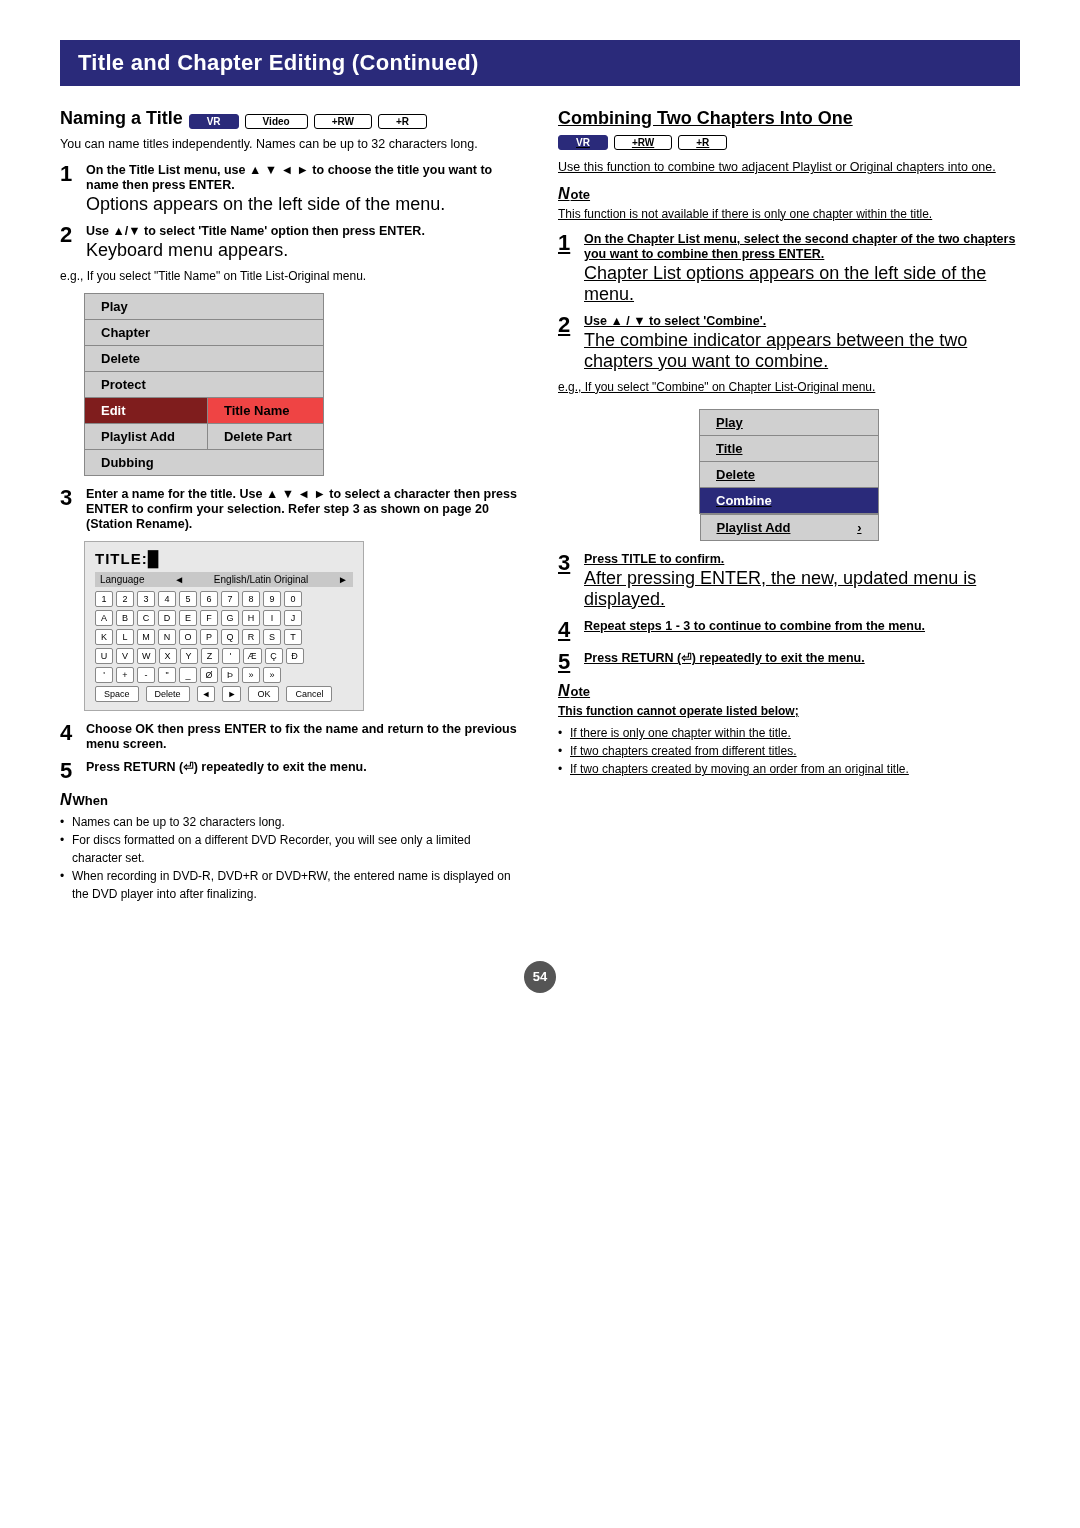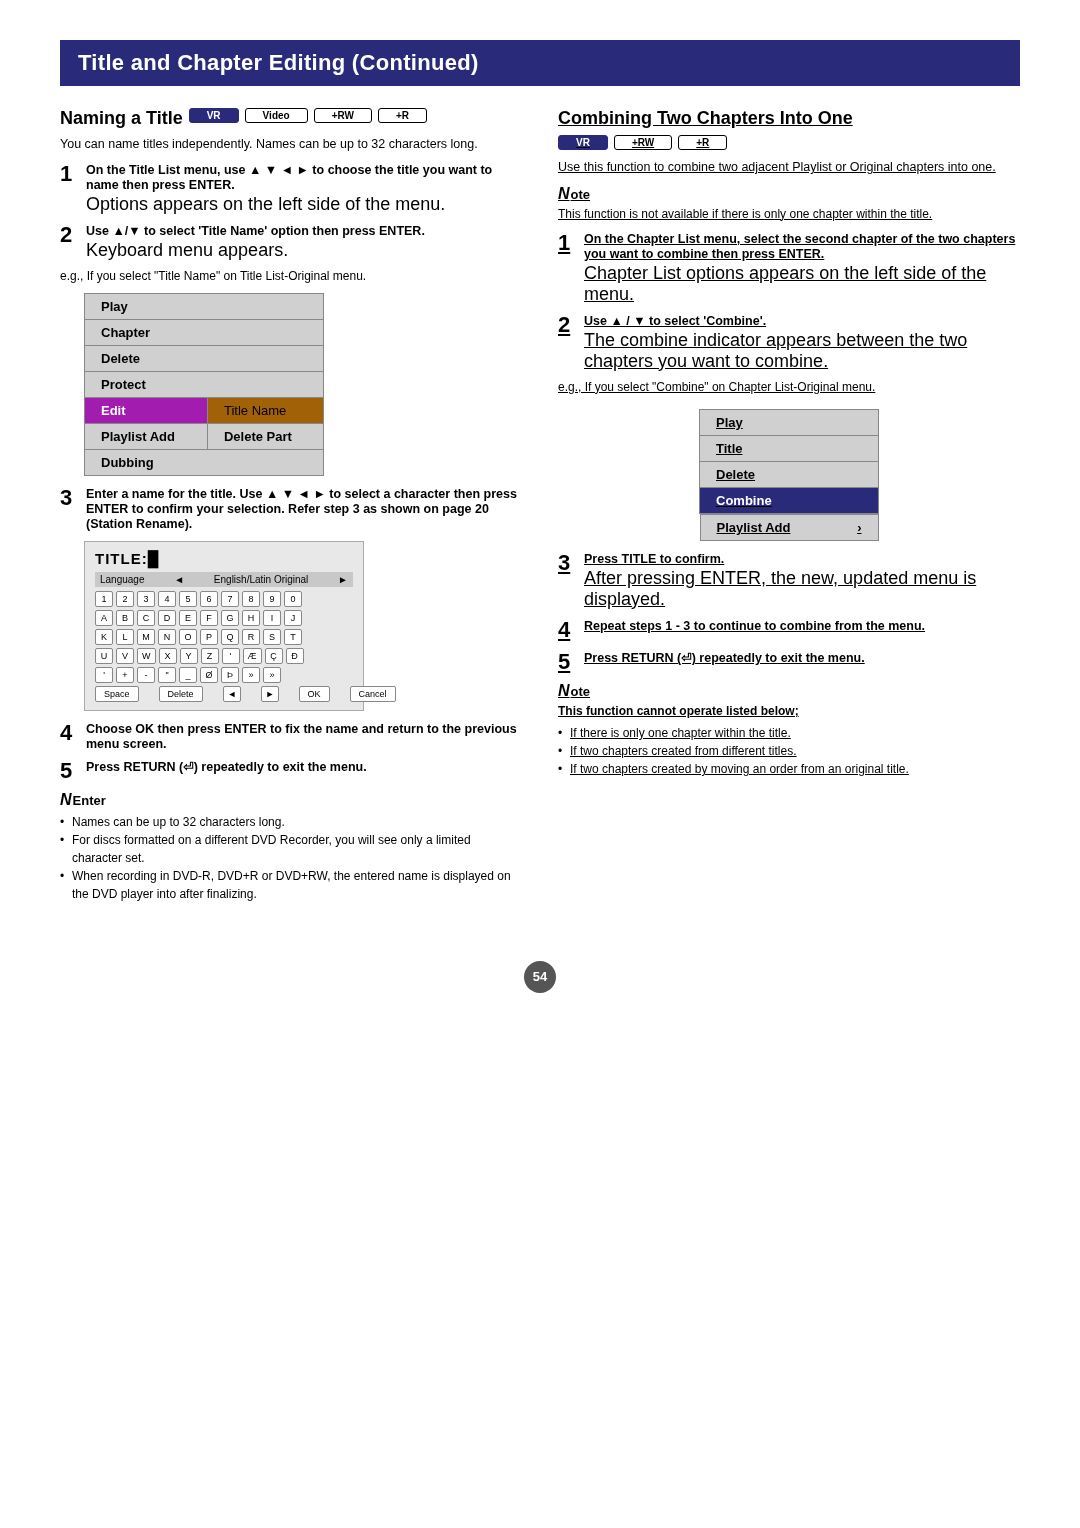--- a/index.html
+++ b/index.html
@@ -31,21 +31,21 @@
     }
     .col-left { flex: 1; }
     .col-right { flex: 1; text-decoration: underline; }
 
     
     .section-heading {
       font-size: 18px;
       font-weight: bold;
       margin-bottom: 6px;
       display: flex;
-      align-items: flex-start;
+      align-items: flex-end;
       gap: 6px;
       flex-wrap: wrap;
     }
 
     
     .badge {
       display: inline-block;
       font-size: 10px;
       font-weight: bold;
       border: 1.5px solid #000;
@@ -107,26 +107,26 @@
     }
     .menu-table td {
       border: 1px solid #888;
       padding: 5px 16px;
       font-size: 13px;
       font-weight: bold;
       background: #d0d0d0;
       color: #000;
     }
     .menu-table td.highlight {
-      background: #a21caf;
+      background: #7f1d1d;
       color: #fff;
     }
     .menu-table td.white-cell {
-      background: #a16207;
-      font-weight: normal;
+      background: #ef4444;
+      font-weight: bold;
     }
 
     
     .menu-table-right {
       border-collapse: collapse;
       margin: 10px 0 10px 0;
       min-width: 180px;
     }
     .menu-table-right td {
       border: 1px solid #888;
@@ -206,21 +206,21 @@
       background: #fff;
       border: 1px solid #888;
       border-radius: 2px;
       padding: 2px 4px;
       font-size: 9px;
       min-width: 18px;
       text-align: center;
     }
     .kb-bottom-row {
       display: flex;
-      gap: 20px;
+      gap: 7px;
       margin-top: 2px;
       align-items: center;
     }
     .kb-key-wide {
       background: #fff;
       border: 1px solid #888;
       border-radius: 2px;
       padding: 2px 8px;
       font-size: 9px;
     }
@@ -442,21 +442,21 @@
     <div class="step">
       <span class="step-num">5</span>
       <div class="step-content">
         <b>Press RETURN (⏎) repeatedly to exit the menu.</b>
       </div>
     </div>
 
     <div class="note-box">
       <div class="note-heading">
         <span class="note-n">N</span>
-        <span class="note-ote">Enter</span>
+        <span class="note-ote">When</span>
       </div>
       <ul class="notes-list">
         <li>Names can be up to 32 characters long.</li>
         <li>For discs formatted on a different DVD Recorder, you will see only a limited character set.</li>
         <li>When recording in DVD-R, DVD+R or DVD+RW, the entered name is displayed on the DVD player into after finalizing.</li>
       </ul>
     </div>
 
   </div>
 

